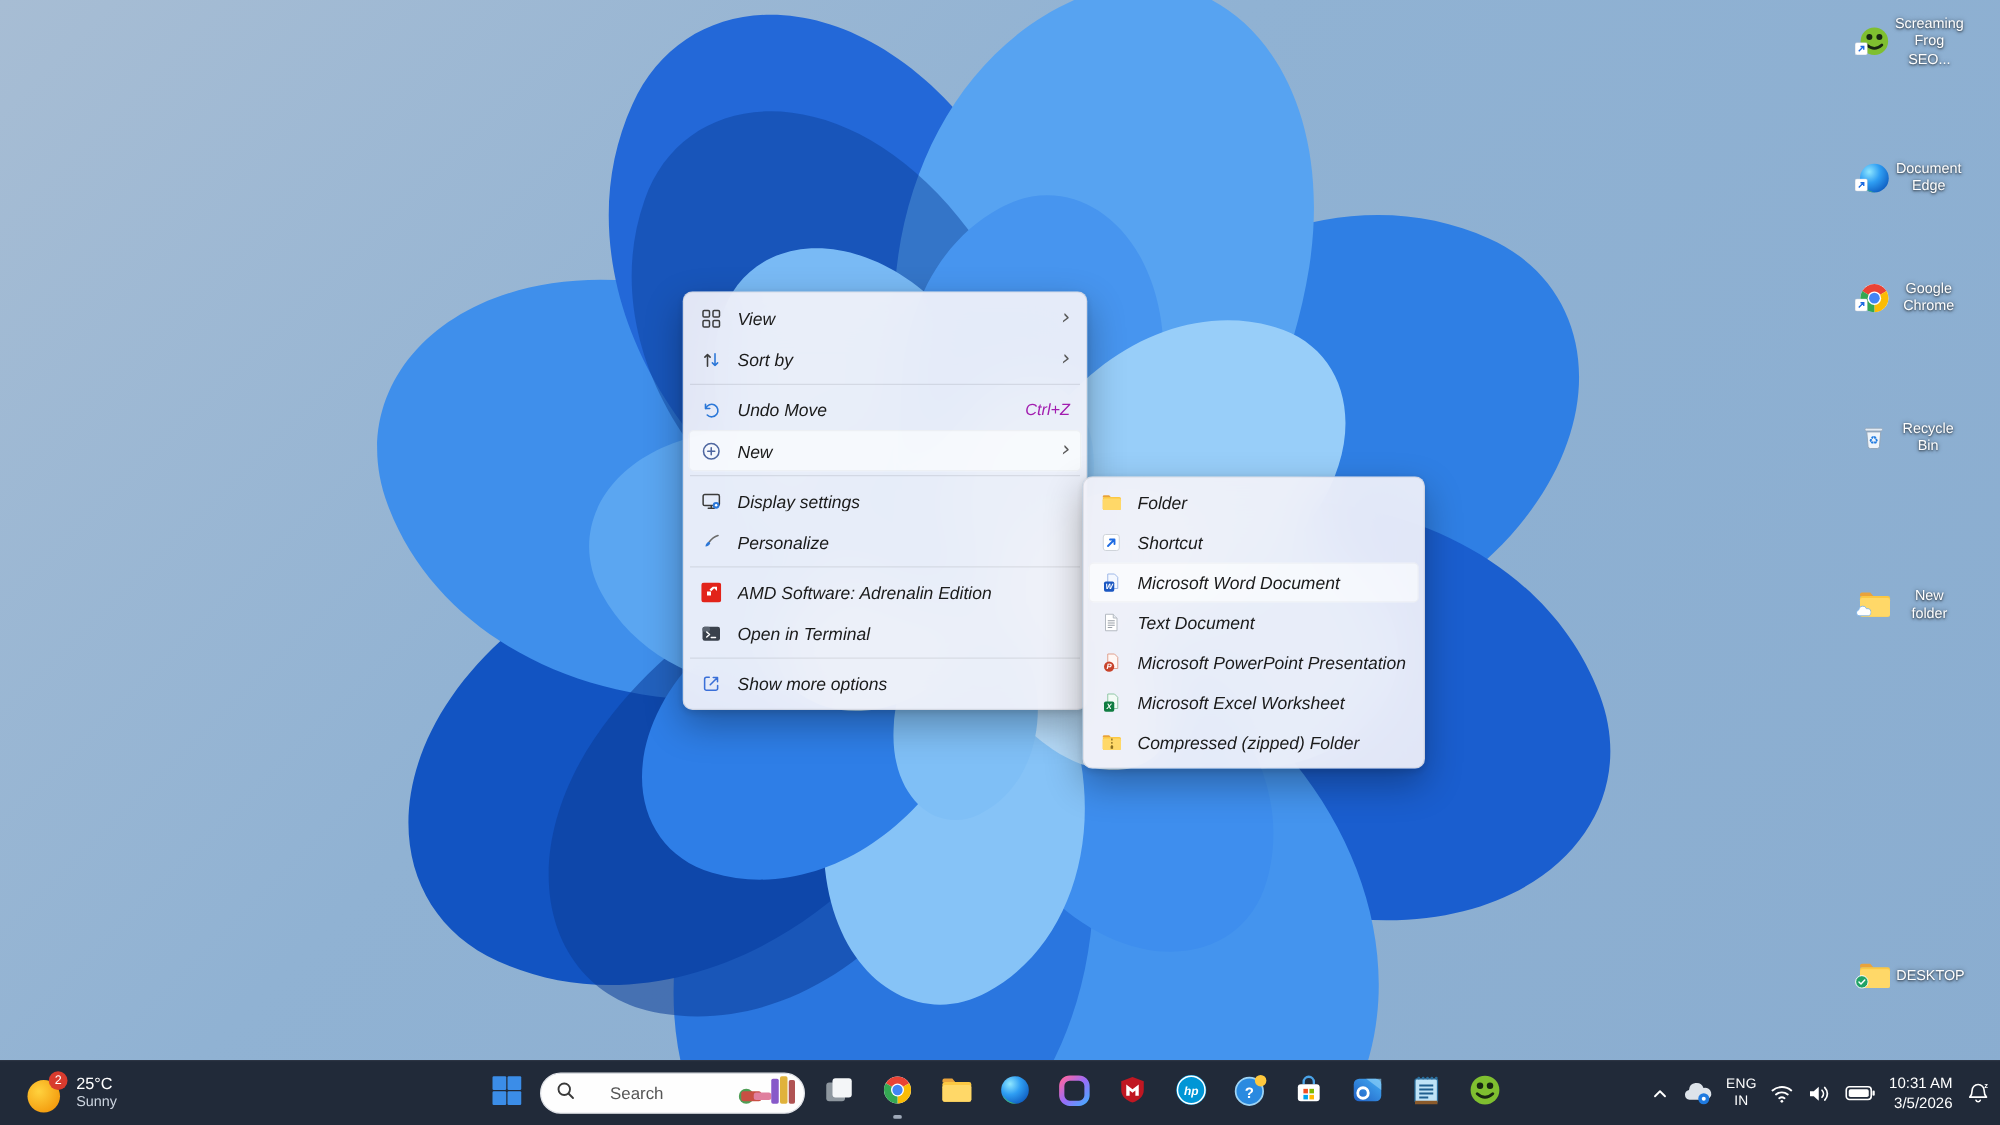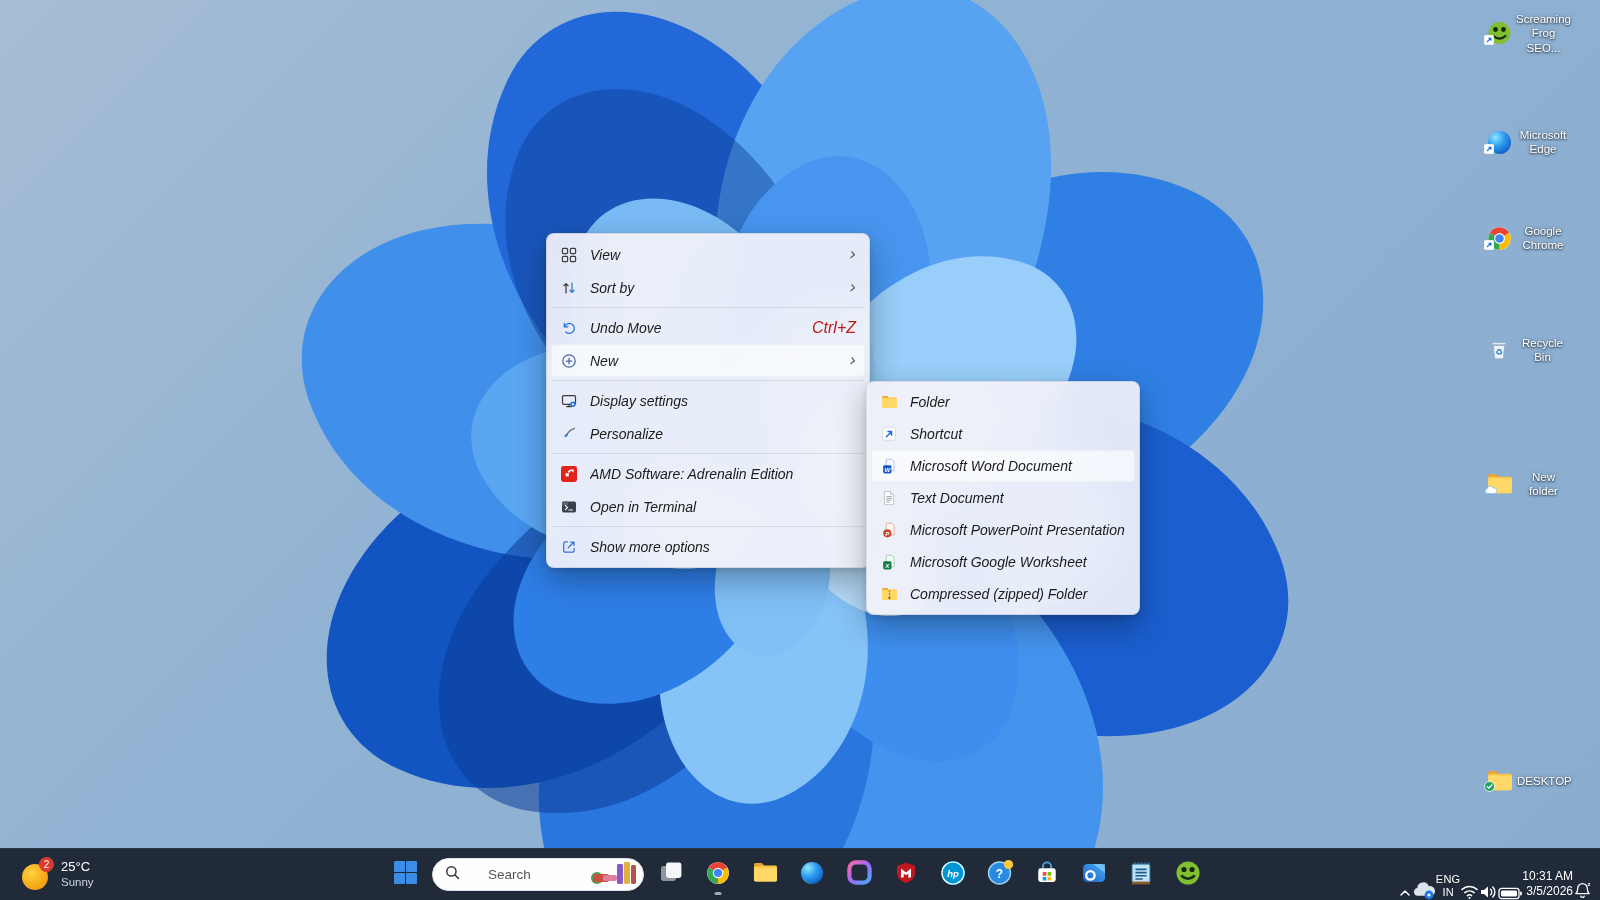--- a/index.html
+++ b/index.html
@@ -22,41 +22,41 @@
     border:1px solid rgba(0,0,0,.09); border-radius:8px; padding:4px;
     box-shadow:0 12px 30px rgba(0,0,0,.30), 0 2px 6px rgba(0,0,0,.12); }
   .cmenu { left:546px; top:233px; width:324px; }
   .smenu { left:866px; top:381px; width:274px; }
   .mi { display:flex; align-items:center; height:33px; padding:0 9px 0 9px; border-radius:4px;
     font-size:14px; color:#1b1b1b; cursor:default;font-style:italic; }
   .smenu .mi { height:32px; }
   .mi.hl { background:rgba(255,255,255,.62); box-shadow:inset 0 0 0 1px rgba(0,0,0,.035); }
   .mi .ic { width:18px; height:18px; margin-right:12px; display:flex; align-items:center; justify-content:center; flex:none; }
   .mi .lbl { flex:1; white-space:nowrap; overflow:hidden; }
-  .mi .sc { color:#b91c1c; font-size:16px; margin-left:20px; }
+  .mi .sc { color:#a21caf; font-size:13px; margin-left:20px; }
   .mi .chev { color:#5a5a5a; font-size:17px; line-height:1; margin-left:8px; font-family:"DejaVu Sans",sans-serif; }
   .msep { height:1px; background:rgba(0,0,0,.085); margin:3px 1px; }
 
   
   .taskbar { position:absolute; left:0; right:0; bottom:0; height:52px; background:#212a39;
     border-top:1px solid rgba(255,255,255,.05); }
   .tb-weather { position:absolute; left:14px; top:0; bottom:0; display:flex; align-items:center; gap:9px; padding:0 8px; }
   .tb-weather .wt1 { color:#fff; font-size:13px; line-height:1.25; }
   .tb-weather .wt2 { color:#ccd4df; font-size:11.5px; line-height:1.25; }
   .sunwrap { position:relative; width:30px; height:30px; }
   .sun { width:26px; height:26px; border-radius:50%; background:radial-gradient(circle at 35% 35%,#ffd23e,#f08c00); position:absolute; left:0; bottom:0; }
   .wbadge { position:absolute; right:-2px; top:-3px; width:15px; height:15px; border-radius:50%; background:#d83b2e;
     color:#fff; font-size:10px; display:flex; align-items:center; justify-content:center; }
   .tb-center { position:absolute; left:385px; top:0; bottom:0; display:flex; align-items:center; gap:7px; }
   .tbi { width:40px; height:40px; border-radius:5px; display:flex; align-items:center; justify-content:center; position:relative; cursor:default; }
   .tbi .run { position:absolute; bottom:0px; left:50%; transform:translateX(-50%); width:7px; height:3px; border-radius:2px; background:#9fa9b8; }
   .searchpill { width:212px; height:33px; border-radius:17px; background:#fefefe; border:1px solid #e1e3e8;
     display:flex; align-items:center; padding:0 6px 0 12px; gap:8px; position:relative; }
   .searchpill .stext { color:#565656; font-size:13.5px; flex:1;margin-left:20px; }
-  .tb-tray { position:absolute; right:8px; top:0; bottom:0; display:flex; align-items:flex-end; color:#fff; }
+  .tb-tray { position:absolute; right:8px; top:0; bottom:0; display:flex; align-items:center; gap:11px; color:#fff; }
   .trayico { display:flex; align-items:center; justify-content:center; cursor:default; }
   .lang { font-size:11px; line-height:1.25; text-align:center; letter-spacing:.2px; }
   .clock { font-size:12px; line-height:1.3; text-align:right; }
 </style>
 </head>
 <body>
 
 <div class="wallpaper">
   <svg viewBox="0 0 1600 900" preserveAspectRatio="none">
     <defs>
@@ -128,21 +128,21 @@
           </radialGradient>
         </defs>
         <circle cx="13.5" cy="13.5" r="11.5" fill="url(#eg)"></circle>
         <path d="M2.6 16.5A11.5 11.5 0 0 0 14.5 24.9C8.2 24 4.4 20.4 2.6 16.5Z" fill="#49c65c" opacity=".9"></path>
       </svg>
     <span class="badge-sc"><svg width="10" height="10" viewBox="0 0 10 10">
           <rect width="10" height="10" rx="1.6" fill="#fff" stroke="#c5cdd8" stroke-width=".6"></rect>
           <path d="M3 7L6.6 3.4M4.4 3.2h2.6v2.6" stroke="#1e6be2" stroke-width="1.1" fill="none"></path>
         </svg></span>
   </span>
-  <span class="dlabel">Microsoft Edge</span>
+  <span class="dlabel">Document Edge</span>
 </div>
 
 <div class="dsk" style="top:224px">
   <span class="dico">
     <svg width="27" height="27" viewBox="0 0 48 48">
         <circle cx="24" cy="24" r="20" fill="#fff"></circle>
         <path d="M24 24 6.7 14A20 20 0 0 1 41.3 14Z" fill="#ea4335"></path>
         <path d="M24 24 41.3 14A20 20 0 0 1 24 44Z" fill="#fbbc05"></path>
         <path d="M24 24v20A20 20 0 0 1 6.7 14Z" fill="#34a853"></path>
         <circle cx="24" cy="24" r="9.6" fill="#fff"></circle>
@@ -350,21 +350,21 @@
     <span class="lbl">Microsoft PowerPoint Presentation</span>
   </div>
   <div class="mi">
     <span class="ic">
         <svg width="16" height="16" viewBox="0 0 16 16">
           <path d="M5.2 1.2h5.4l2.6 2.6v9H5.2Z" fill="#f3fbf6" stroke="#8fc6a5" stroke-width=".8"></path>
           <rect x="2.2" y="7.2" width="8.2" height="8.2" rx="1.4" fill="#107c41"></rect>
           <text x="6.3" y="13.6" font-size="6.2" font-weight="bold" text-anchor="middle" fill="#fff">X</text>
         </svg>
       </span>
-    <span class="lbl">Microsoft Google Worksheet</span>
+    <span class="lbl">Microsoft Excel Worksheet</span>
   </div>
   <div class="mi">
     <span class="ic">
         <svg width="17" height="16" viewBox="0 0 17 16">
           <path d="M1.2 4.6V3.2A1.1 1.1 0 0 1 2.3 2.1h4l1.7 1.9H1.2Z" fill="#e9a33c"></path>
           <rect x="1.2" y="3.6" width="14.6" height="10.4" rx="1.3" fill="#fcc843"></rect>
           <rect x="1.2" y="4.8" width="14.6" height="9.2" rx="1.3" fill="#ffd868"></rect>
           <path d="M8.5 4.8v8.4" stroke="#8a6d1f" stroke-width="1.1" stroke-dasharray="1.5 1.2"></path>
           <rect x="7.5" y="10.6" width="2" height="2.4" rx=".5" fill="#8a6d1f"></rect>
         </svg>

